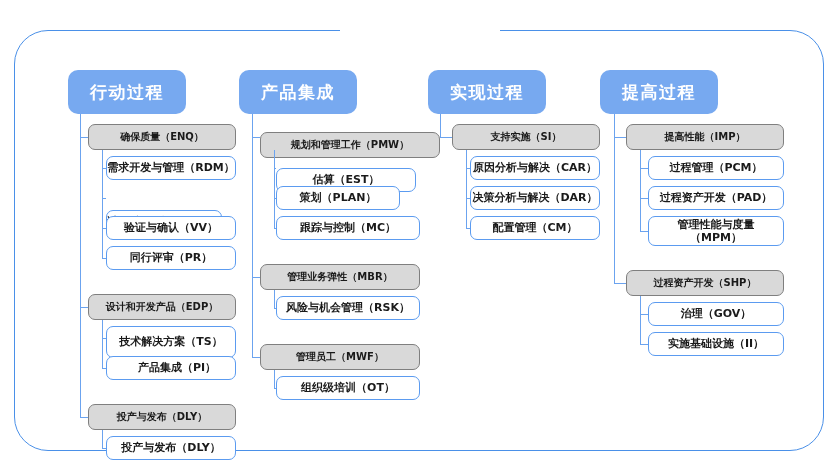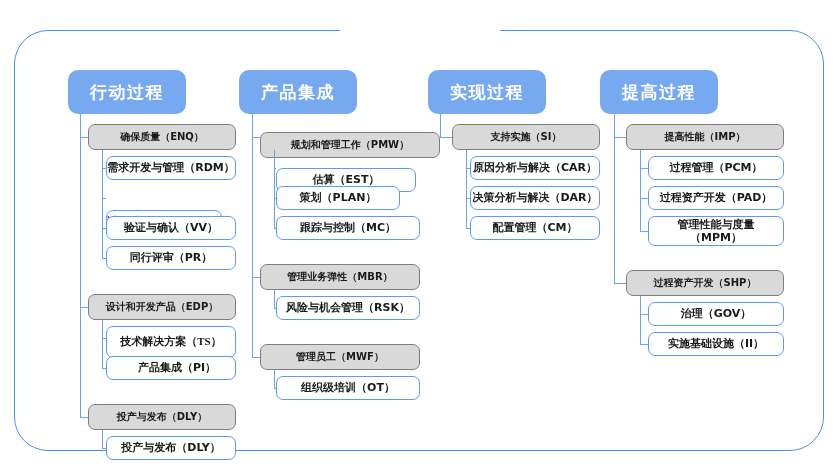--- a/index.html
+++ b/index.html
@@ -130,21 +130,21 @@
       <div class="conn h" style="left: 102px; top: 168px; width: 4px;"></div>
       <div class="leaf-box" style="left: 106px; top: 186px; width: 116px; height: 24px; margin-top: 24px;">过程质量保证（PQA）</div>
       <div class="conn h" style="left: 102px; top: 198px; width: 4px;"></div>
       <div class="leaf-box" style="left: 106px; top: 216px; width: 130px; height: 24px;">验证与确认（VV）</div>
       <div class="conn h" style="left: 102px; top: 228px; width: 4px;"></div>
       <div class="leaf-box" style="left: 106px; top: 246px; width: 130px; height: 24px;">同行评审（PR）</div>
       <div class="conn h" style="left: 102px; top: 258px; width: 4px;"></div>
       <div class="conn v" style="left: 102px; top: 150px; height: 108px;"></div>
       <div class="group-box" style="left: 88px; top: 294px; width: 148px; height: 26px;">设计和开发产品（EDP）</div>
       <div class="conn h" style="left: 80px; top: 307px; width: 8px;"></div>
-      <div class="leaf-box" style="left: 106px; top: 326px; width: 130px; height: 32px; font-family: Liberation Serif, serif;">技术解决方案（TS）</div>
+      <div class="leaf-box" style="left: 106px; top: 326px; width: 130px; height: 32px;">技术解决方案（TS）</div>
       <div class="conn h" style="left: 102px; top: 338px; width: 4px;"></div>
       <div class="leaf-box" style="left: 106px; top: 356px; width: 130px; height: 24px; padding-left: 12px;">产品集成（PI）</div>
       <div class="conn h" style="left: 102px; top: 368px; width: 4px;"></div>
       <div class="conn v" style="left: 102px; top: 320px; height: 48px;"></div>
       <div class="group-box" style="left: 88px; top: 404px; width: 148px; height: 26px;">投产与发布（DLY）</div>
       <div class="conn h" style="left: 80px; top: 417px; width: 8px;"></div>
       <div class="leaf-box" style="left: 106px; top: 436px; width: 130px; height: 24px;">投产与发布（DLY）</div>
       <div class="conn h" style="left: 102px; top: 448px; width: 4px;"></div>
       <div class="conn v" style="left: 102px; top: 430px; height: 18px;"></div>
       <div class="conn v" style="left: 80px; top: 114px; height: 303px;"></div>

